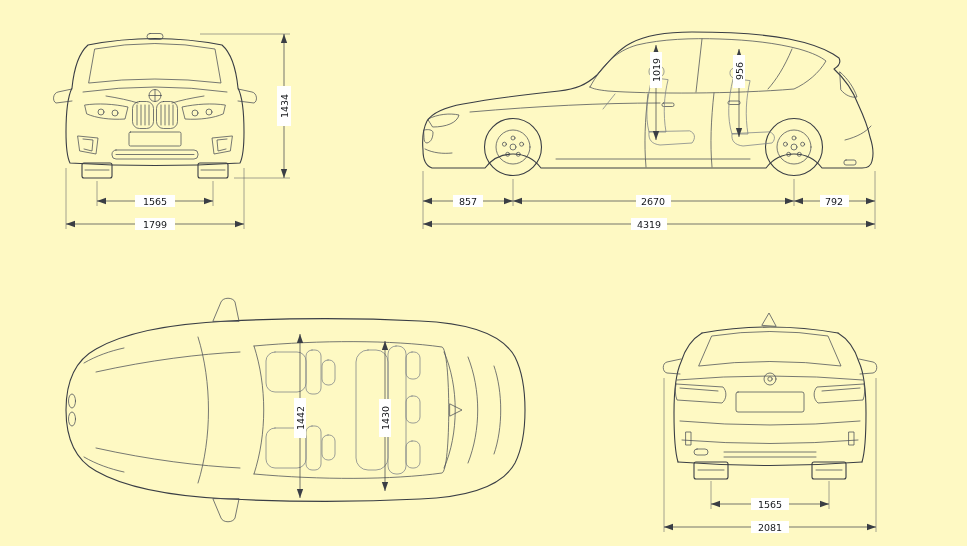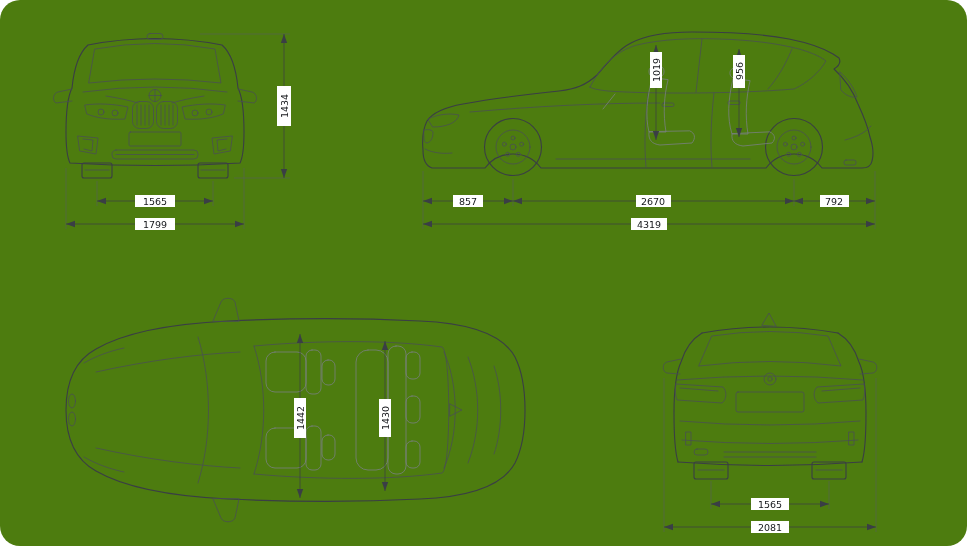--- a/index.html
+++ b/index.html
@@ -1,16 +1,16 @@
 <!DOCTYPE html>
 <html><head>
 <meta charset="utf-8">
 <style>
   html,body{margin:0;padding:0;background:#ffffff;}
-  .canvas{position:relative;width:967px;height:546px;background:#4d7c0f;overflow:hidden;border-radius:20px;}
+  .canvas{position:relative;width:967px;height:546px;background:#fef9c3;overflow:hidden;}
   svg{display:block;}
   .car{stroke:#3a3e45;stroke-width:1.1;fill:none;stroke-linecap:round;stroke-linejoin:round;}
   .car2{stroke:#4a4e55;stroke-width:0.75;fill:none;stroke-linecap:round;stroke-linejoin:round;}
   .seat{stroke:#7b8087;stroke-width:0.75;fill:none;stroke-linecap:round;stroke-linejoin:round;}
   .dimline{stroke:#3a3e45;stroke-width:0.7;fill:none;}
   .ext{stroke:#5a5e64;stroke-width:0.55;fill:none;}
   .lblbg{fill:#ffffff;}
   text.dim{font-family:"DejaVu Sans",sans-serif;font-size:9.5px;fill:#15171b;}
 </style>
 </head>

